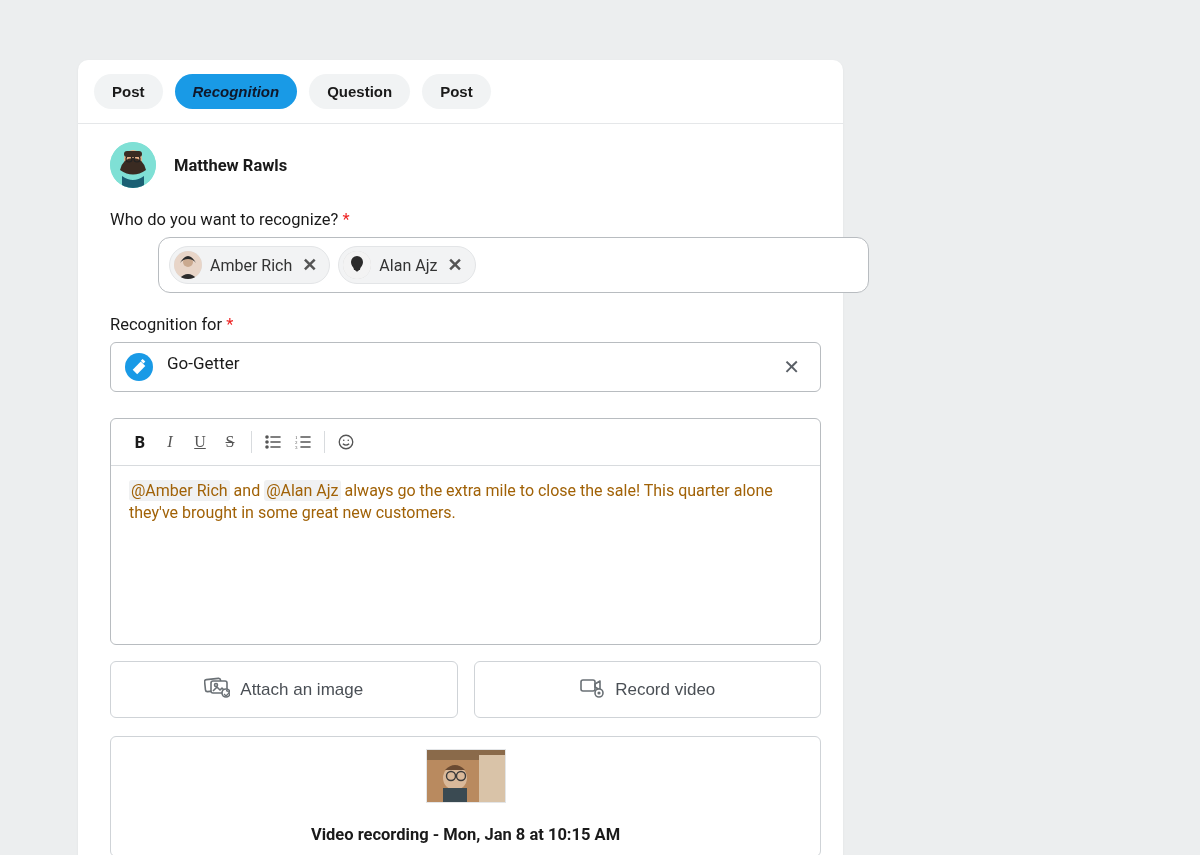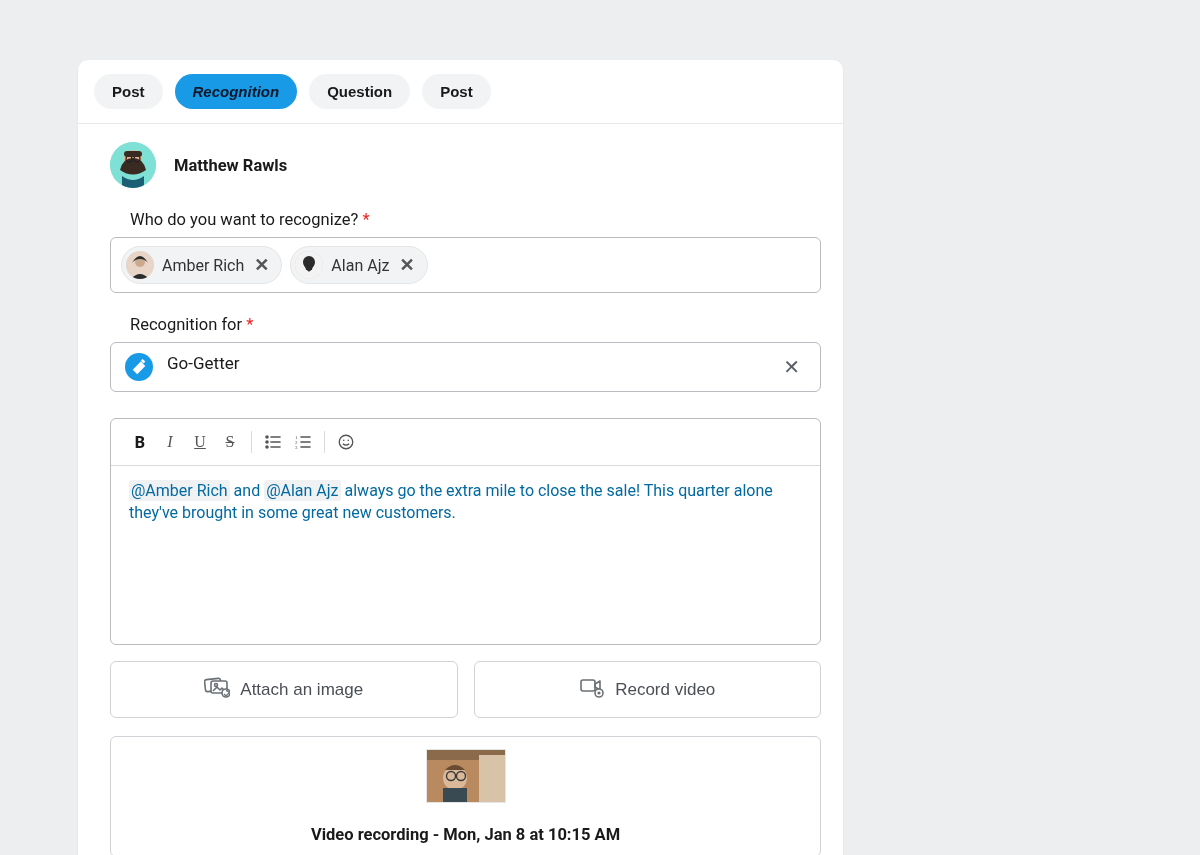--- a/index.html
+++ b/index.html
@@ -39,28 +39,29 @@
     font-style: italic;
   }
   .content { padding: 18px 22px 22px 32px; }
   .author-row { display: flex; align-items: center; gap: 18px; margin-bottom: 22px; }
   .author-avatar {
     width: 46px; height: 46px; border-radius: 50%;
     background: #7fe0d5;
     display: inline-flex; align-items: center; justify-content: center;
     overflow: hidden;
   }
-  .field-label { font-size: 16.5px; color: #1a1a1a; font-weight: 400; margin-bottom: 8px; margin-left: 20px; }
+  .field-label { font-size: 16.5px; color: #1a1a1a; font-weight: 400; margin-bottom: 8px; }
   .req { color: #e22; }
   .input-box {
-    border: 1px solid #b8bcc0; border-radius: 6px;
+    border: 1px solid #b8bcc0; border-radius: 12px;
     background: #fff; width: 100%;
     padding: 8px 10px;
     display: flex; align-items: flex-end; gap: 8px; flex-wrap: wrap;
     min-height: 48px;
+    margin-left: 48px;
   }
   .input-box + .field-label { margin-top: 22px; }
   .chip {
     display: inline-flex; align-items: center; gap: 8px;
     background: #f2f3f4; border: 1px solid #e3e5e7; border-radius: 999px;
     padding: 4px 10px 4px 4px;
     font-size: 16px; color: #333;
   }
   .chip-avatar { width: 28px; height: 28px; border-radius: 50%; background: #ddd; display:inline-flex; align-items:center; justify-content:center; overflow:hidden;}
   .chip-remove { color: #555; font-size: 18px; cursor: pointer; line-height: 1; padding: 0 2px; font-weight: 700;}
@@ -88,21 +89,21 @@
     background: transparent; border: none; cursor: pointer; color: #555; font-size: 16px;
     font-family: Georgia, "Times New Roman", serif;
   }
   .tbtn.bold { font-weight: 800; color: #1a1a1a; font-family: inherit; }
   .tbtn.it { font-style: italic; }
   .tbtn.ul { text-decoration: underline; }
   .tbtn.st { text-decoration: line-through; }
   .tsep { width: 1px; height: 22px; background: #d8dbde; margin: 0 6px; }
   .editor-body {
     padding: 14px 18px 18px 18px; min-height: 178px;
-    font-size: 16px; color: #0369a1; line-height: 1.4;
+    font-size: 16px; color: #a16207; line-height: 1.4;
   }
   .mention {
     background: #f0f1f2; border-radius: 3px; padding: 1px 2px;
   }
   .attach-row { display: flex; gap: 16px; margin-top: 16px; }
   .attach-btn {
     flex: 1; border: 1px solid #cfd3d7; background: #fff; border-radius: 6px;
     padding: 14px 10px; font-size: 17px; font-weight: 500; color: #4a4f55;
     display: inline-flex; align-items: center; justify-content: center; gap: 10px;
     cursor: pointer;

